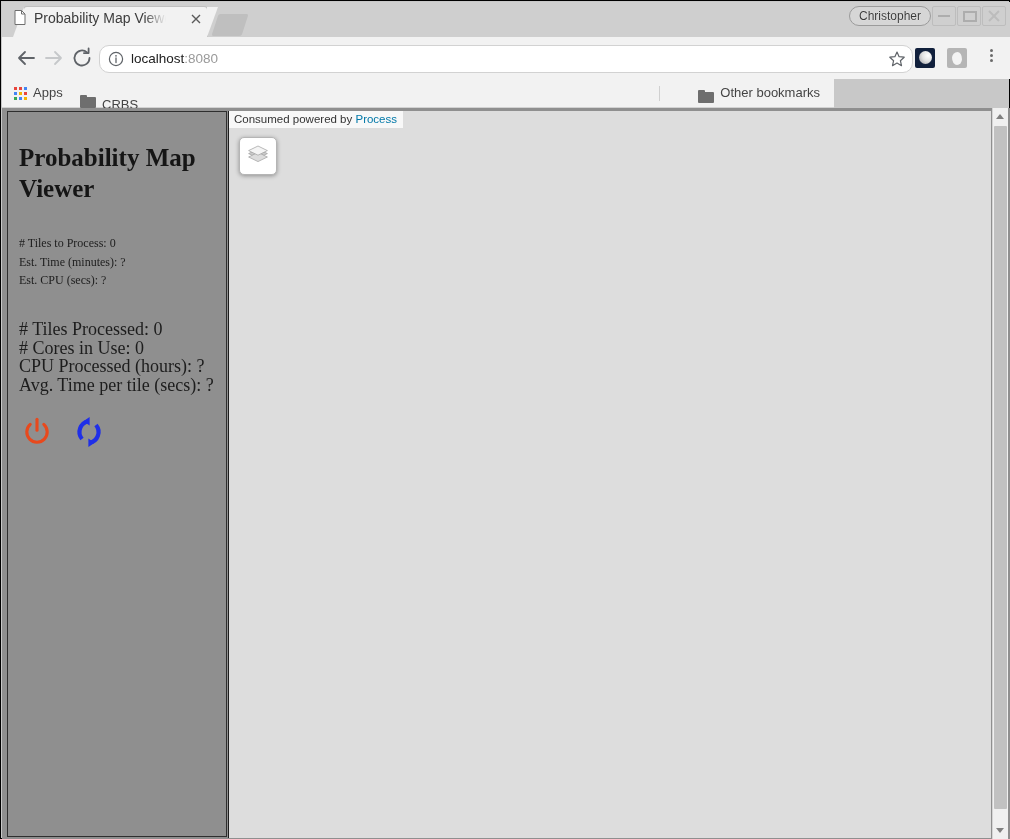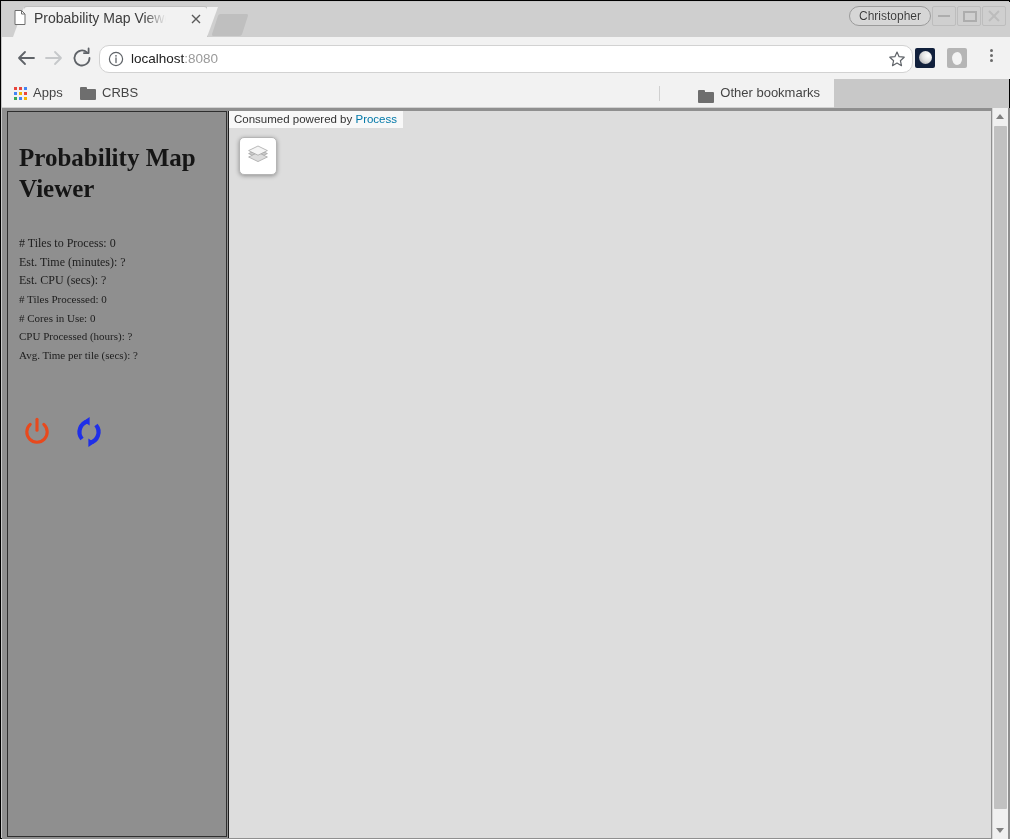--- a/index.html
+++ b/index.html
@@ -264,24 +264,23 @@
   }
   #apps-grid i { display: block; width: 3px; height: 3px; }
   .bm-label {
     font-size: 13px;
     color: #444;
     line-height: 20px;
     white-space: nowrap;
   }
   #bm-crbs {
     position: absolute;
-    left: 78px; top: 4px;
+    left: 78px; top: 16px;
     height: 20px;
     display: flex;
-    align-items: center;
     cursor: pointer;
   }
   .folder-icon {
     width: 16px; height: 13px;
     margin-right: 6px;
     position: relative;
   }
   .folder-icon:before {
     content: "";
     position: absolute;
@@ -346,23 +345,23 @@
   #stats-a {
     position: absolute;
     left: 11px; top: 122px;
     font-family: Liberation Serif, serif;
     font-size: 12px;
     line-height: 18.5px;
     color: #1d1d1d;
   }
   #stats-b {
     position: absolute;
-    left: 11px; top: 178px;
+    left: 11px; top: 208px;
     font-family: "Liberation Serif", serif;
-    font-size: 11px;
+    font-size: 18px;
     line-height: 18.5px;
     color: #1d1d1d;
   }
   #sidebar-actions {
     position: absolute;
     left: 12px; top: 303px;
     display: flex;
     gap: 18px;
   }
   .action-icon {

